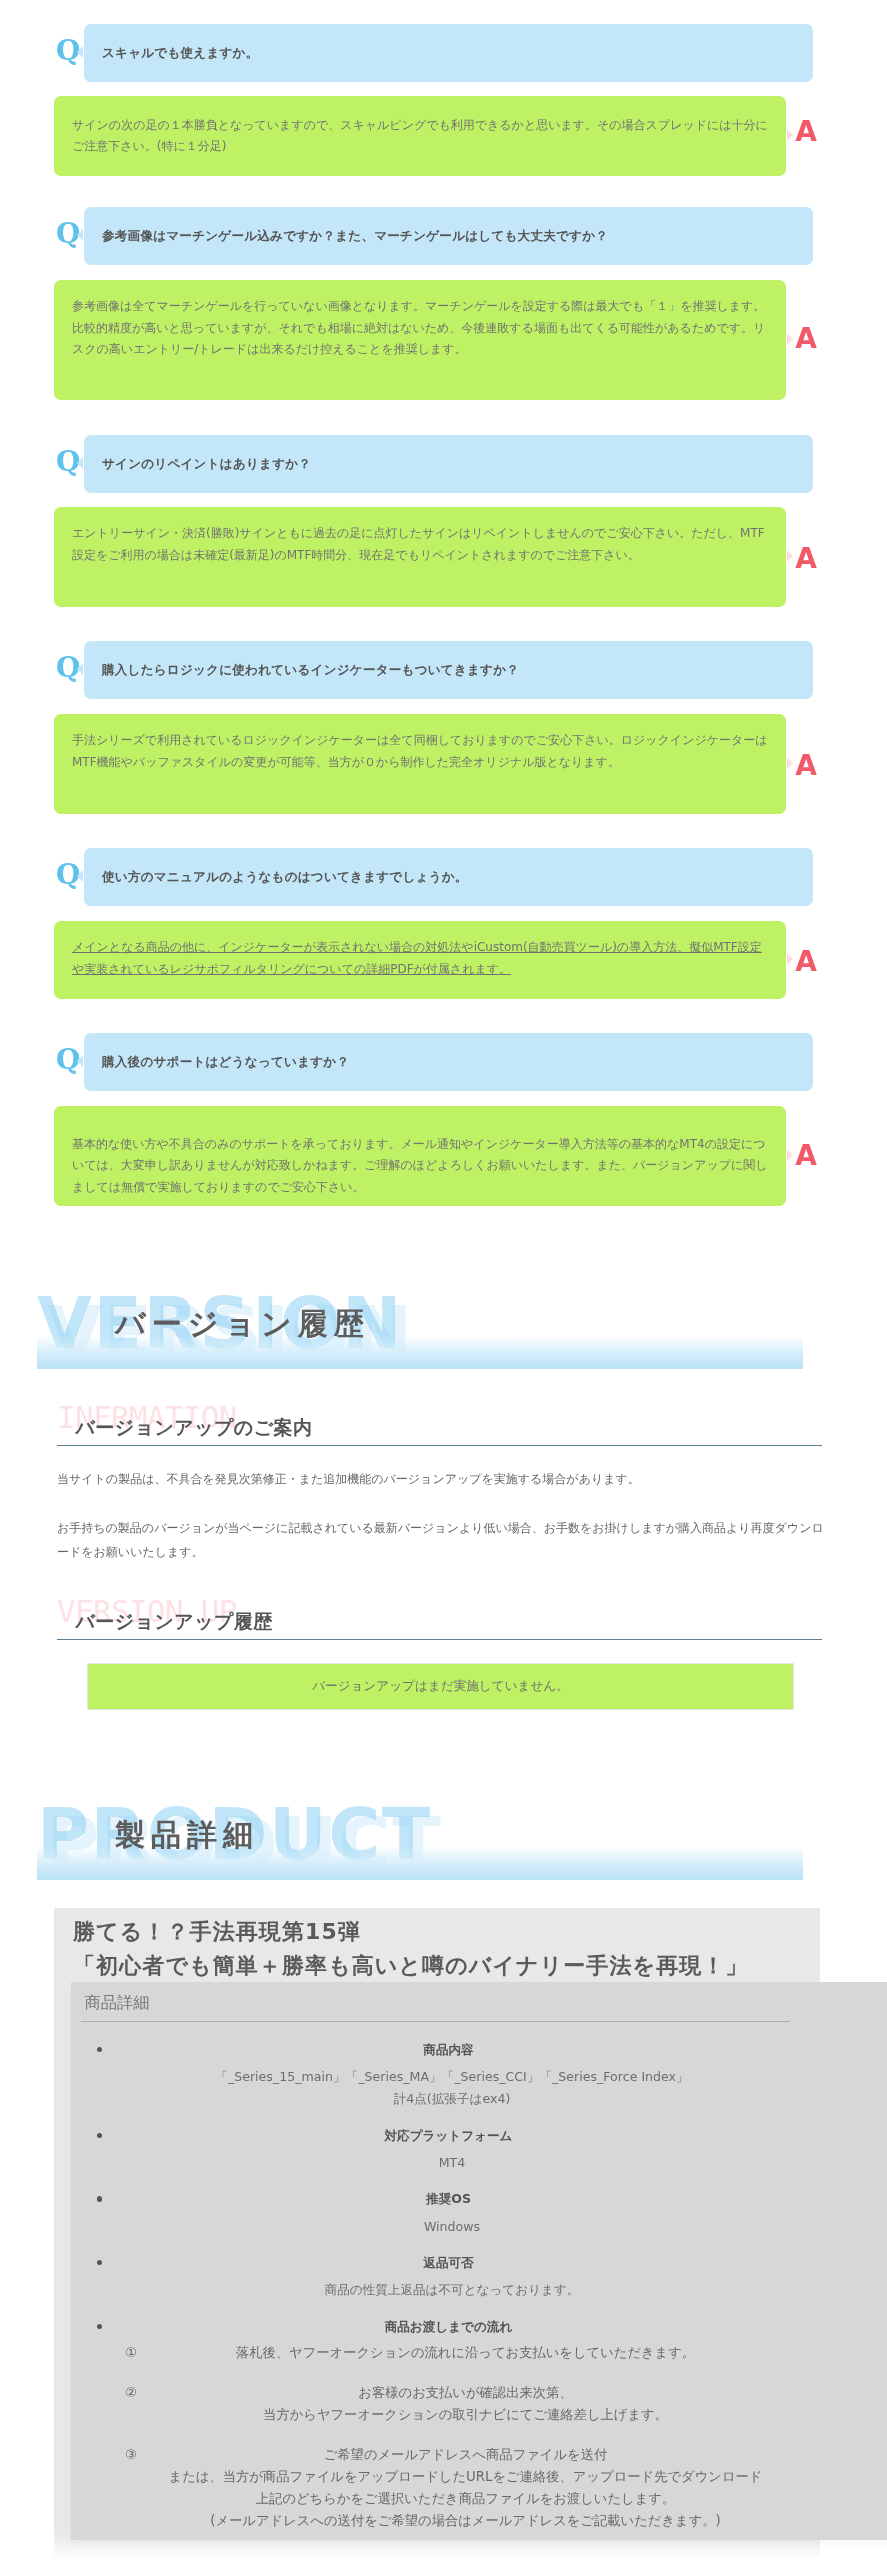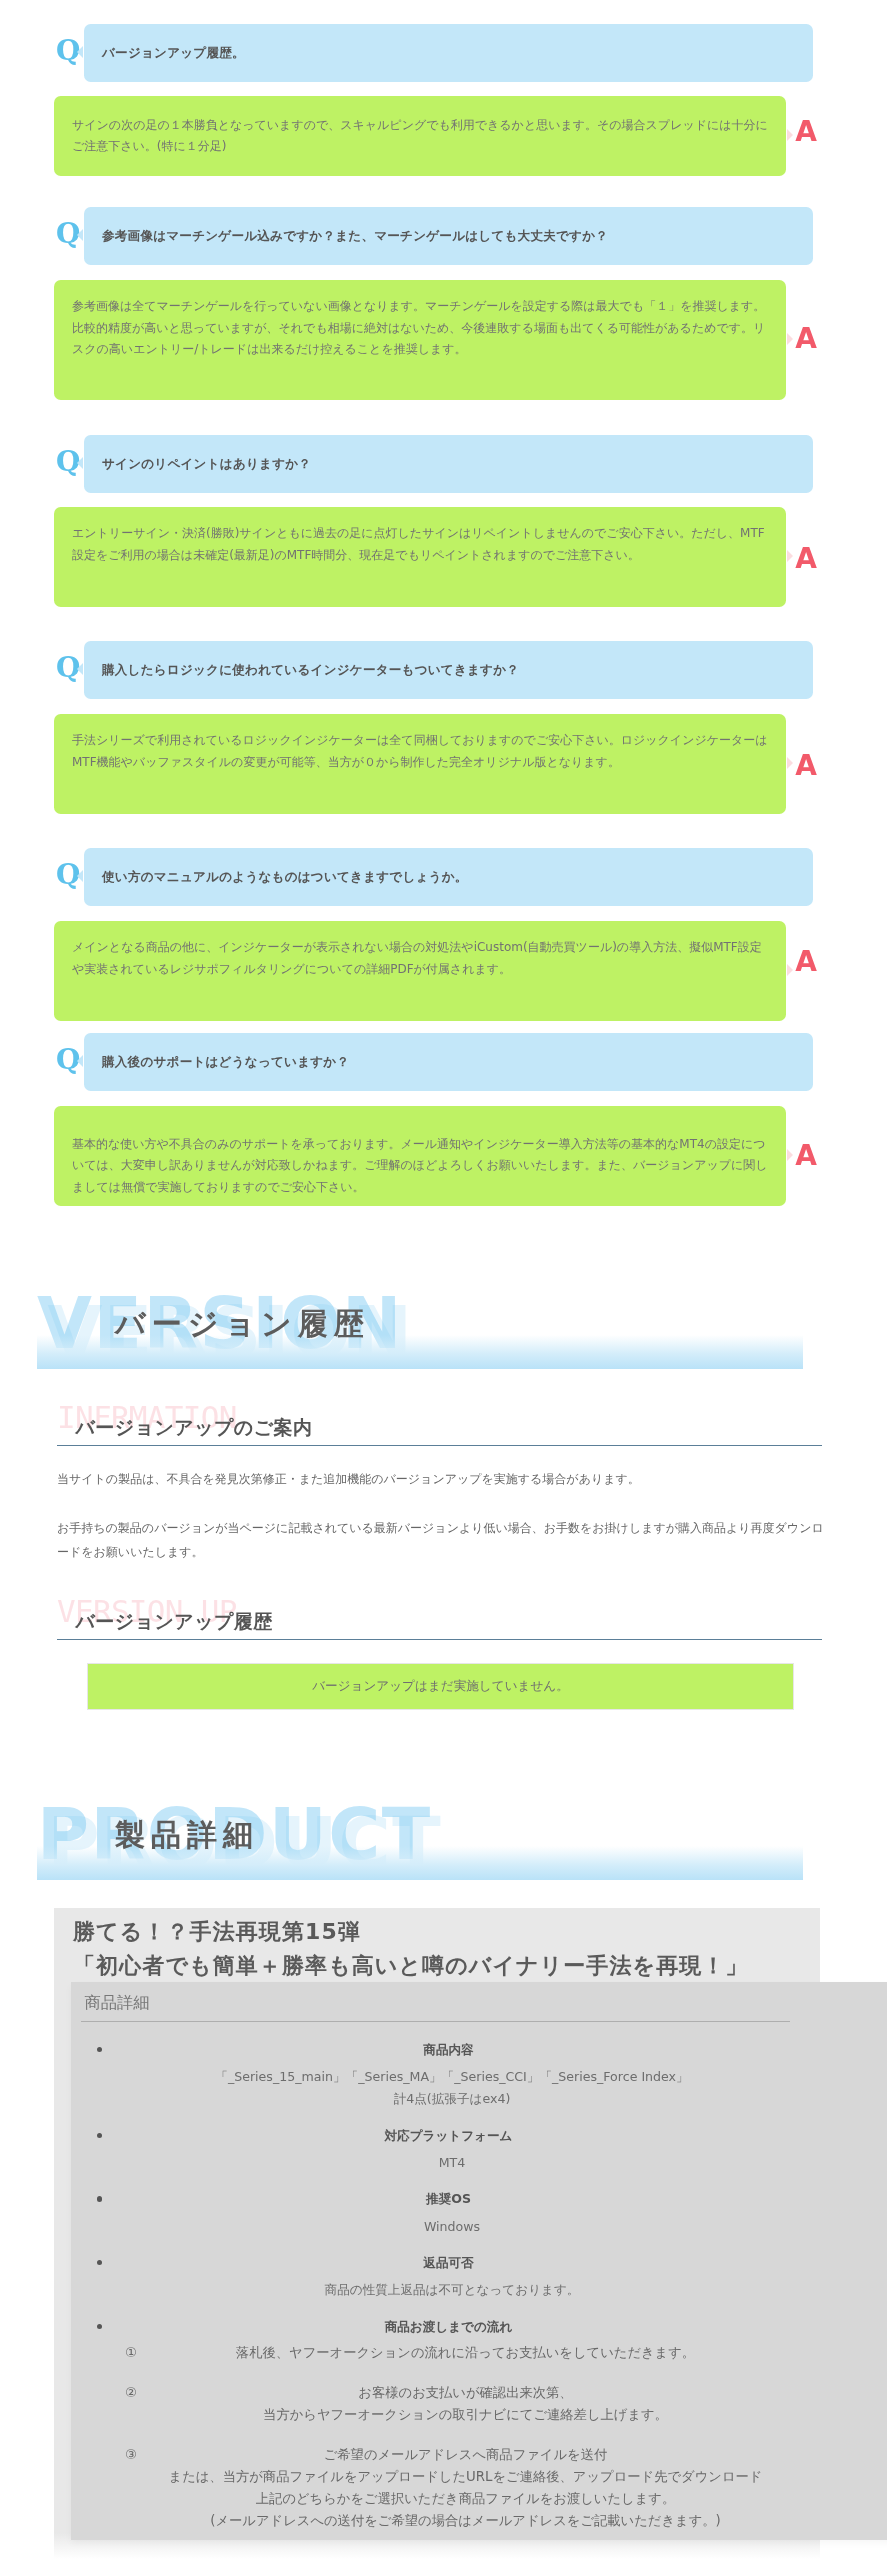--- a/index.html
+++ b/index.html
@@ -127,21 +127,21 @@
   .flow-step .num { position: absolute; left: 0; top: 0; }
 </style>
 </head>
 <body>
 
 <div class="faq">
 
   <div class="q-row" style="top:24px;">
     <span class="q-mark">Q</span>
     <div class="q-bubble">
-      <span class="q-text">バージョンアップ履歴。</span>
+      <span class="q-text">スキャルでも使えますか。</span>
     </div>
   </div>
   <div class="a-bubble" style="top:96px;height:80px;">
     <span>サインの次の足の１本勝負となっていますので、スキャルピングでも利用できるかと思います。その場合スプレッドには十分にご注意下さい。(特に１分足)</span>
   </div>
   <span class="a-mark" style="top:117px;">A</span>
 
   <div class="q-row" style="top:207px;">
     <span class="q-mark">Q</span>
     <div class="q-bubble">
@@ -174,21 +174,21 @@
     <span>手法シリーズで利用されているロジックインジケーターは全て同梱しておりますのでご安心下さい。ロジックインジケーターはMTF機能やバッファスタイルの変更が可能等、当方が０から制作した完全オリジナル版となります。</span>
   </div>
   <span class="a-mark" style="top:751px;">A</span>
 
   <div class="q-row" style="top:848px;">
     <span class="q-mark">Q</span>
     <div class="q-bubble">
       <span class="q-text">使い方のマニュアルのようなものはついてきますでしょうか。</span>
     </div>
   </div>
-  <div class="a-bubble" style="top:921px;height:100px;padding-top:16.3px;">
+  <div class="a-bubble" style="top:921px;height:78px;padding-top:16.3px;text-decoration:underline;">
     <span>メインとなる商品の他に、インジケーターが表示されない場合の対処法やiCustom(自動売買ツール)の導入方法、擬似MTF設定や実装されているレジサポフィルタリングについての詳細PDFが付属されます。</span>
   </div>
   <span class="a-mark" style="top:947px;">A</span>
 
   <div class="q-row" style="top:1033px;">
     <span class="q-mark">Q</span>
     <div class="q-bubble">
       <span class="q-text">購入後のサポートはどうなっていますか？</span>
     </div>
   </div>

